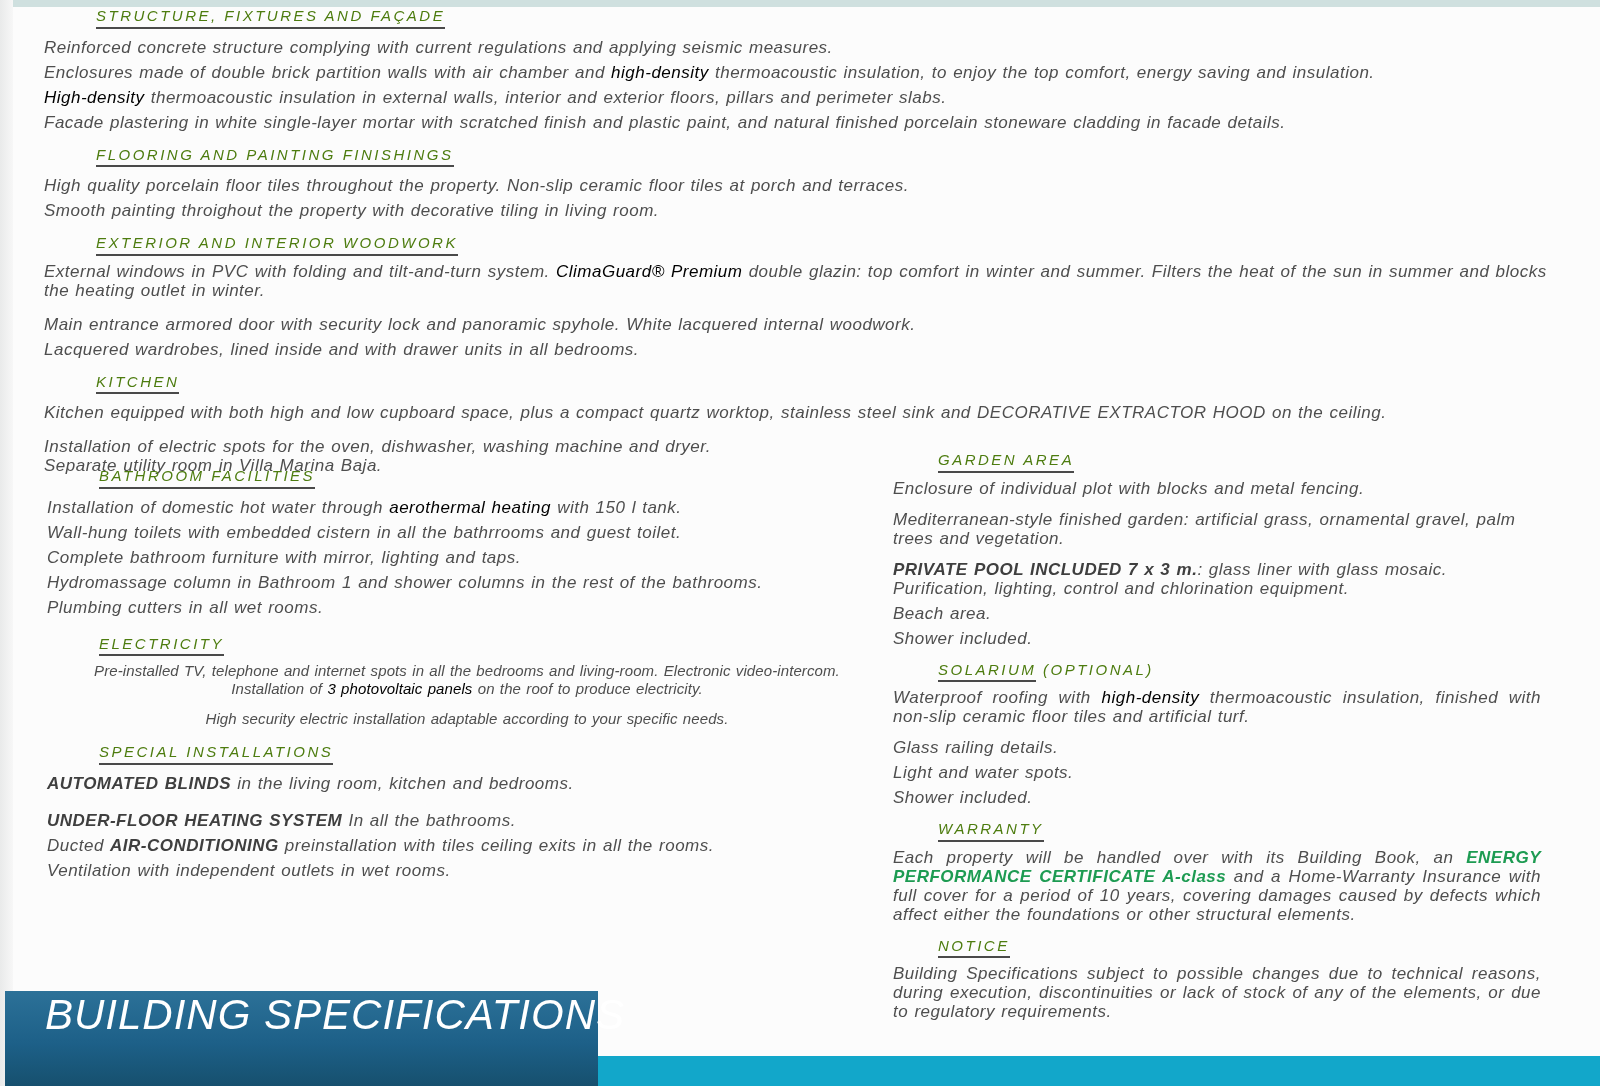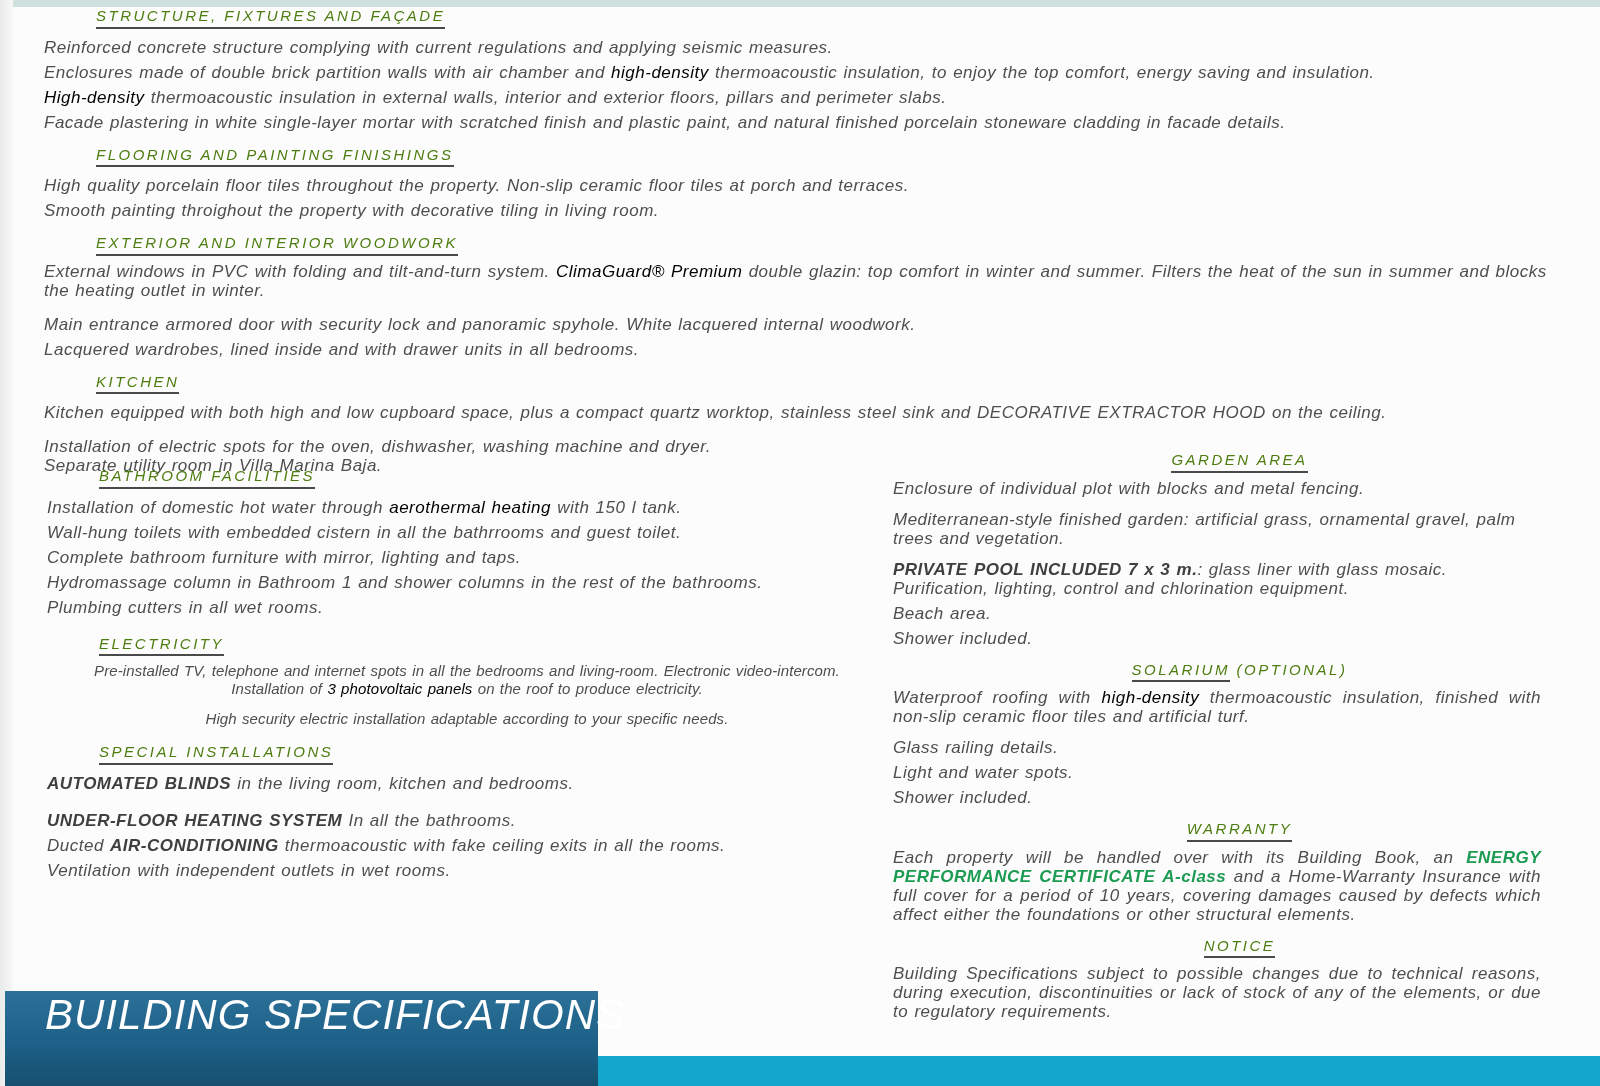--- a/index.html
+++ b/index.html
@@ -26,21 +26,21 @@
   #col-right{left:893px;top:452px;width:648px;}
 
   section{margin:0 0 12px 0;}
   #col-left section{margin-bottom:16px;}
   #col-right section{margin-bottom:14px;}
 
   h2{
     margin:0 0 6px 52px;font-size:15px;font-weight:500;letter-spacing:2.5px;
     color:#4d7c0f;line-height:1.1;font-style:italic;
   }
-  #col-right h2{margin-left:45px;text-align:center;}
+  #col-right h2{margin-left:45px;}
   h2 .u{border-bottom:2px solid #4a4a4a;padding-bottom:2px;display:inline-block;}
   h2 .suffix{border-bottom:none;}
 
   p.line{margin:0;font-size:17px;line-height:25px;letter-spacing:0.5px;word-spacing:1px;color:#4e4e4e;}
   #col-right p.line{line-height:19px;margin-bottom:6px;}
   p.line.tight{line-height:19px;margin-bottom:0;}
   p.line.small{font-size:15px;letter-spacing:0.1px;line-height:18px;text-align:center;}
   p.line.gap{margin-top:12px;}
   p.line.justify{text-align:justify;}
 
@@ -92,21 +92,21 @@
     <section>
       <h2><span class="u">ELECTRICITY</span></h2>
       <p class="line tight small"><span>Pre-installed TV, telephone and internet spots in all the bedrooms and living-room. Electronic video-intercom.</span></p>
       <p class="line tight small"><span>Installation of </span><span class="g">3 photovoltaic panels</span><span> on the roof to produce electricity.</span></p>
       <p class="line small gap"><span>High security electric installation adaptable according to your specific needs.</span></p>
     </section>
     <section>
       <h2><span class="u">SPECIAL INSTALLATIONS</span></h2>
       <p class="line"><span class="b">AUTOMATED BLINDS</span><span> in the living room, kitchen and bedrooms.</span></p>
       <p class="line gap"><span class="b">UNDER-FLOOR HEATING SYSTEM</span><span> In all the bathrooms.</span></p>
-      <p class="line"><span>Ducted </span><span class="b">AIR-CONDITIONING</span><span> thermoacoustic with fake ceiling exits in all the rooms.</span></p>
+      <p class="line"><span>Ducted </span><span class="b">AIR-CONDITIONING</span><span> preinstallation with tiles ceiling exits in all the rooms.</span></p>
       <p class="line"><span>Ventilation with independent outlets in wet rooms.</span></p>
     </section>
   </div>
 <div class="col" id="col-right">
     <section>
       <h2><span class="u">GARDEN AREA</span></h2>
       <p class="line"><span>Enclosure of individual plot with blocks and metal fencing.</span></p>
       <p class="line gap"><span>Mediterranean-style finished garden: artificial grass, ornamental gravel, palm trees and vegetation.</span></p>
       <p class="line tight gap"><span class="b">PRIVATE POOL INCLUDED 7 x 3 m.</span><span>: glass liner with glass mosaic. Purification, lighting, control and chlorination equipment.</span></p>
       <p class="line tight"><span>Beach area.</span></p>

